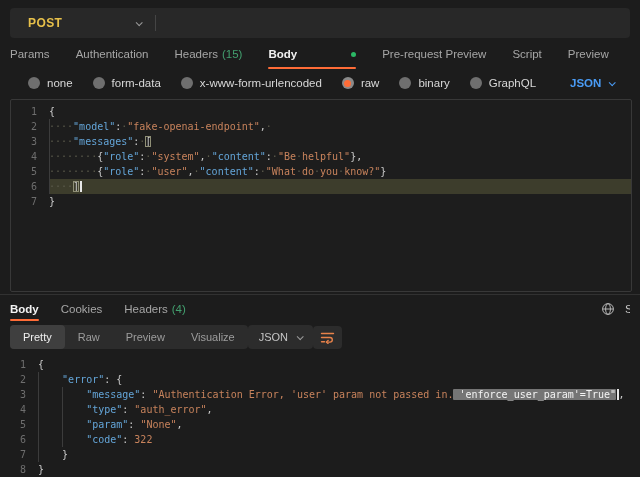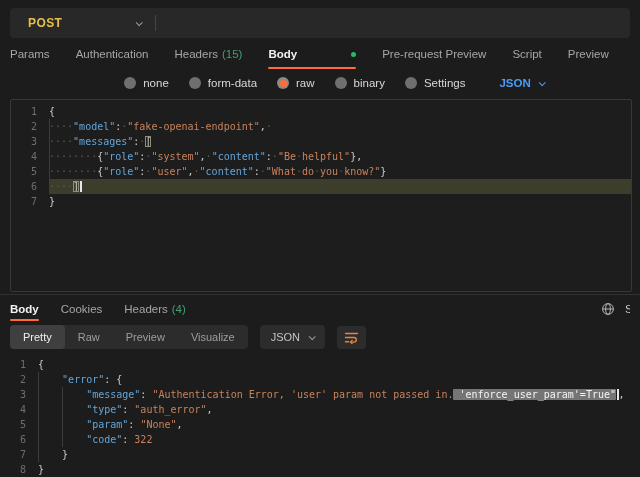--- a/index.html
+++ b/index.html
@@ -32,21 +32,21 @@
   .resp-tabs { display:flex; gap:22px; font-size:11.5px; color:#a6a6a6; }
   .tab { display:flex; align-items:center; position:relative; cursor:pointer; white-space:nowrap; }
   .tab.active { color:#f2f2f2; font-weight:600;gap:48px; }
   .tab.active::after { content:""; position:absolute; left:0; right:0; bottom:1px;
     height:2px; background:#ff6c37; border-radius:1px; }
   .tab .count { color:#43a06f; margin-left:4px; }
   .tab .dot { width:5px; height:5px; border-radius:50%; background:#2bb865; margin-left:6px; }
 
   
   .radio-row { display:flex; align-items:center; gap:20px; height:26px;
-    padding-left:28px; font-size:11.5px; color:#d8d8d8;justify-content:center; }
+    padding-left:28px; font-size:11.5px; color:#d8d8d8; }
   .radio-item { display:flex; align-items:center; gap:7px; cursor:pointer; }
   .radio { width:12px; height:12px; border-radius:50%; background:#6f6f6f; position:relative; flex:none; }
   .radio.sel { background:#8a8a8a; }
   .radio.sel::after { content:""; position:absolute; inset:2.5px; border-radius:50%; background:#ff6c37; }
   .fmt-blue { color:#4a9cf6; font-weight:600; display:flex; align-items:center; gap:8px;
     margin-left:14px; cursor:pointer; font-size:11.5px; }
 
   
   .editor {
     margin:3px 8px 0 10px; height:193px; background:#1d1d1d;
@@ -70,21 +70,21 @@
     vertical-align:-2px; margin-left:1px; }
   .guide { position:absolute; width:1px; background:#3c3c3c; }
 
   .hdiv { height:1px; background:#313131; margin-top:2px; }
 
   
   .resp-right { margin-left:auto; display:flex; align-items:center; gap:10px; color:#b5b5b5; }
   .status-frag { font-size:11.5px; color:#c9c9c9; width:5px; overflow:hidden; white-space:nowrap; }
 
   
-  .view-row { display:flex; align-items:center; gap:12px; height:30px; padding:0 10px; }
+  .view-row { display:flex; align-items:center; height:30px; padding:0 10px; }
   .seg-group { display:flex; background:#2c2c2c; border-radius:4px; font-size:11px; color:#9d9d9d; }
   .seg { padding:6px 13px; cursor:pointer; border-radius:4px; }
   .seg.active { background:#3f3f3f; color:#f0f0f0; }
   .format-btn { display:flex; align-items:center; gap:9px; background:#2c2c2c;
     border-radius:4px; padding:6px 11px; font-size:11px; color:#c5c5c5; cursor:pointer; }
   .icon-btn { background:#2c2c2c; border-radius:4px; padding:5px 7px; cursor:pointer;
     display:flex; align-items:center; }
 
   .resp-code { padding-top:5px; position:relative; }
 </style>
@@ -130,30 +130,34 @@
   <div class="radio-row" id="radioRow">
       <span class="radio-item">
         <span class="radio"></span>
         <span>none</span>
       </span>
       <span class="radio-item">
         <span class="radio"></span>
         <span>form-data</span>
       </span>
       <span class="radio-item">
+        <span class="radio"></span>
+        <span>x-www-form-urlencoded</span>
+      </span>
+      <span class="radio-item">
         <span class="radio sel"></span>
         <span>raw</span>
       </span>
       <span class="radio-item">
         <span class="radio"></span>
         <span>binary</span>
       </span>
       <span class="radio-item">
         <span class="radio"></span>
-        <span>Settings</span>
+        <span>GraphQL</span>
       </span>
       <span class="fmt-blue">
         <span>JSON</span>
         <span class="chev"></span>
       </span>
     </div>
 
   <div class="editor">
     <div class="guide" style="left:38px; top:19px; height:75px;"></div>
     <div class="codeblock" id="reqCode">

